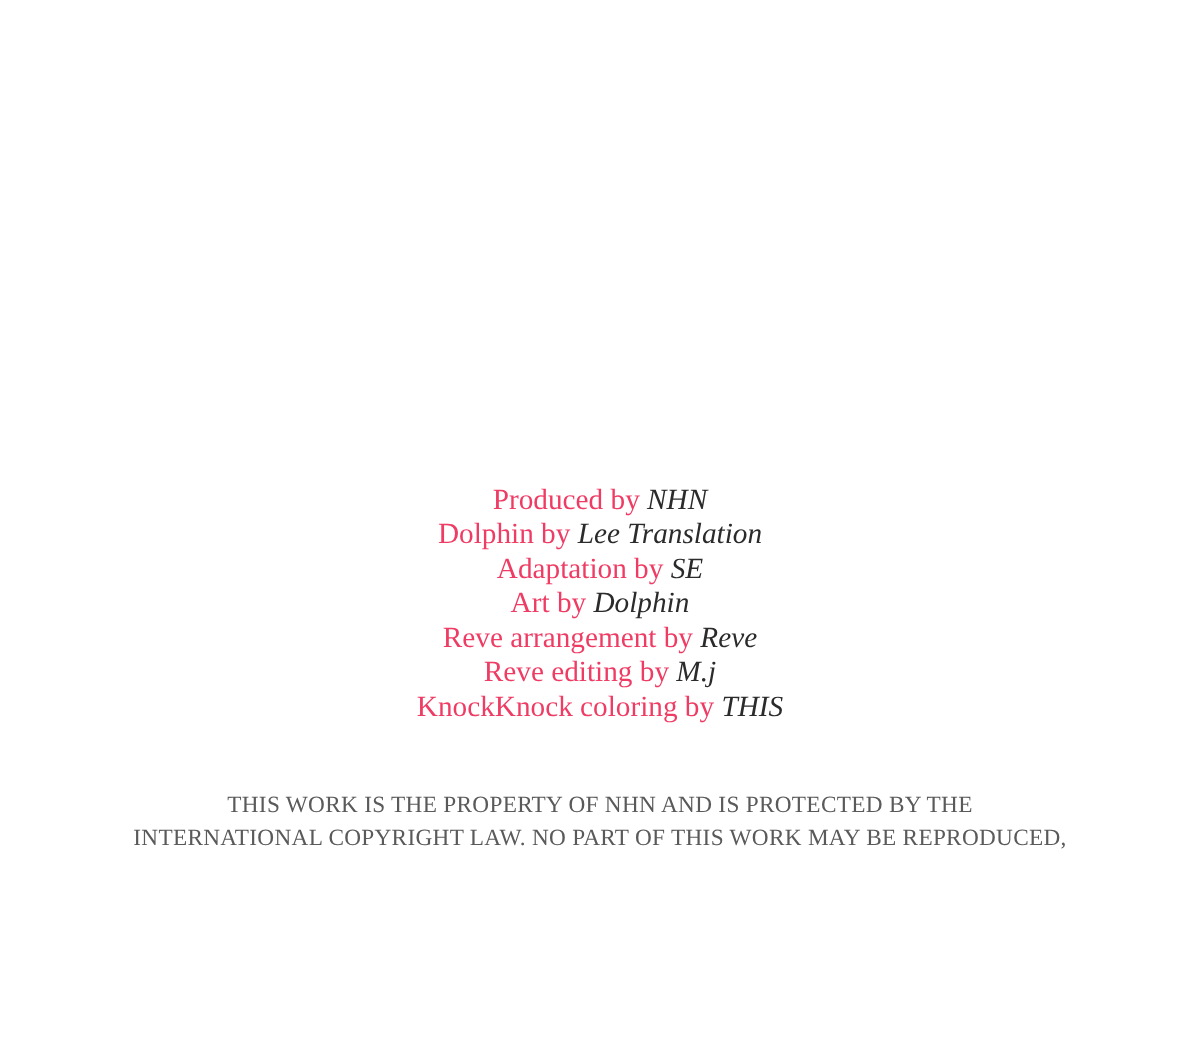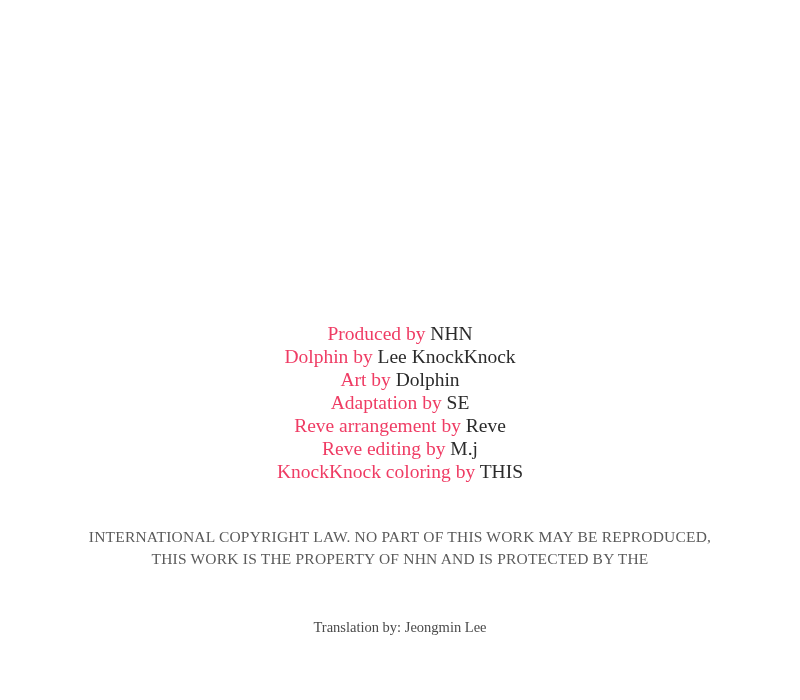--- a/index.html
+++ b/index.html
@@ -31,20 +31,21 @@
     line-height: 23px;
     color: #ef3c64;
     white-space: nowrap;
   }
   .credit-line .role {
     color: #ef3c64;
     margin-top: 40px;
   }
   .credit-line .name {
     color: #2b2b2b;
+    font-style: italic;
   }
   .legal {
     position: absolute;
     top: 526px;
     left: 60px;
     width: 680px;
     text-align: center;
     color: #5a5a5a;
     font-size: 15.5px;
     line-height: 21.5px;
@@ -67,39 +68,38 @@
 </head>
 <body>
 
 <div class="page">
 
   <div class="credits">
     <div class="credit-line">
       <span class="role">Produced by </span><span class="name">NHN</span>
     </div>
     <div class="credit-line">
-      <span class="role">Dolphin by </span><span class="name">Lee KnockKnock</span>
+      <span class="role">Dolphin by </span><span class="name">Lee Translation</span>
+    </div>
+    <div class="credit-line">
+      <span class="role">Adaptation by </span><span class="name">SE</span>
     </div>
     <div class="credit-line">
       <span class="role">Art by </span><span class="name">Dolphin</span>
-    </div>
-    <div class="credit-line">
-      <span class="role">Adaptation by </span><span class="name">SE</span>
     </div>
     <div class="credit-line">
       <span class="role">Reve arrangement by </span><span class="name">Reve</span>
     </div>
     <div class="credit-line">
       <span class="role">Reve editing by </span><span class="name">M.j</span>
     </div>
     <div class="credit-line">
       <span class="role">KnockKnock coloring by </span><span class="name">THIS</span>
     </div>
   </div>
 
   <div class="legal">
+    <div class="legal-line">THIS WORK IS THE PROPERTY OF NHN AND IS PROTECTED BY THE</div>
     <div class="legal-line">INTERNATIONAL COPYRIGHT LAW. NO PART OF THIS WORK MAY BE REPRODUCED,</div>
-    <div class="legal-line">THIS WORK IS THE PROPERTY OF NHN AND IS PROTECTED BY THE</div>
   </div>
 
-  <div class="translation">Translation by: Jeongmin Lee</div>
 
 </div>
 
 </body></html>

